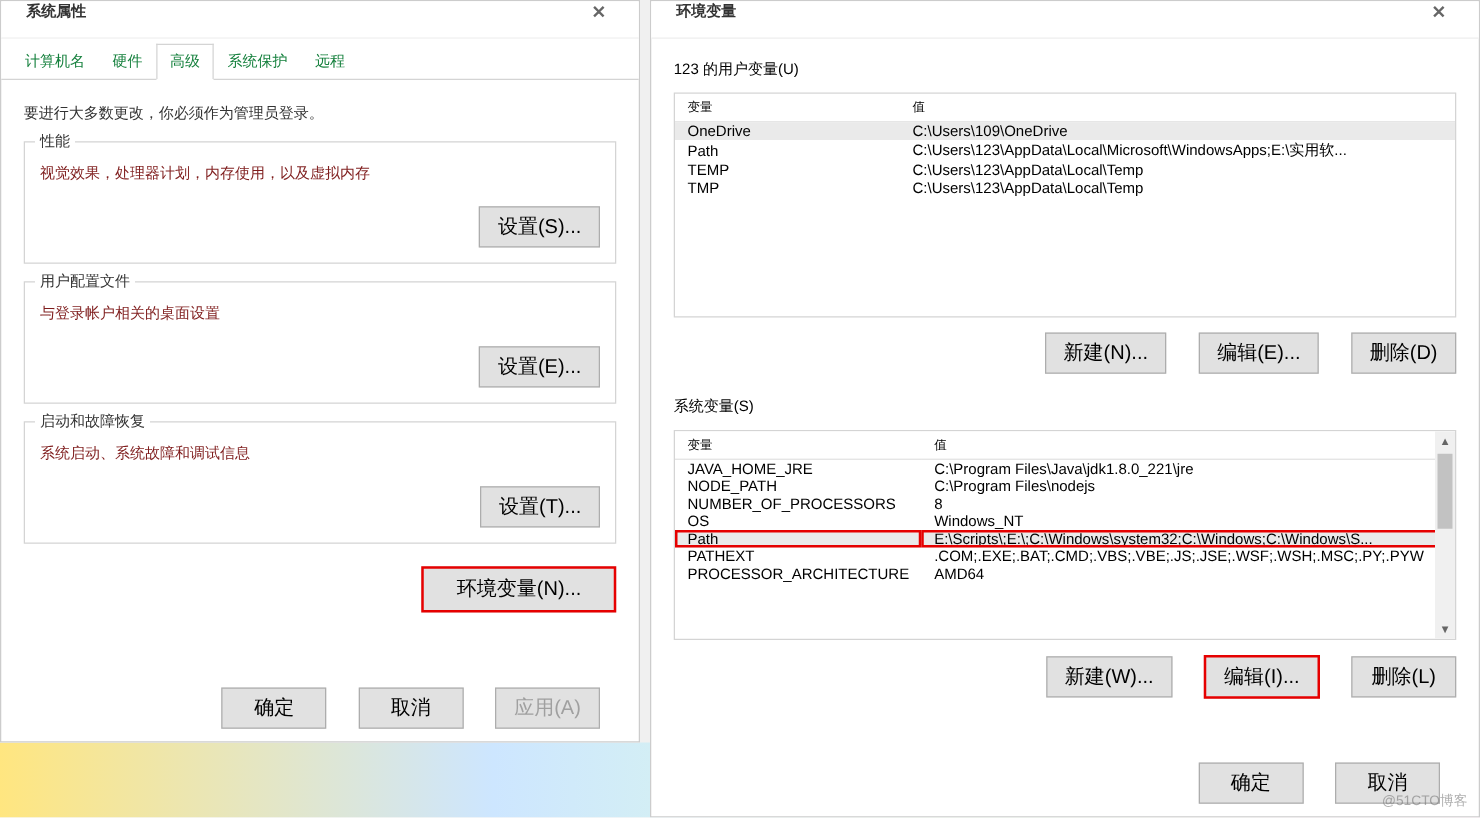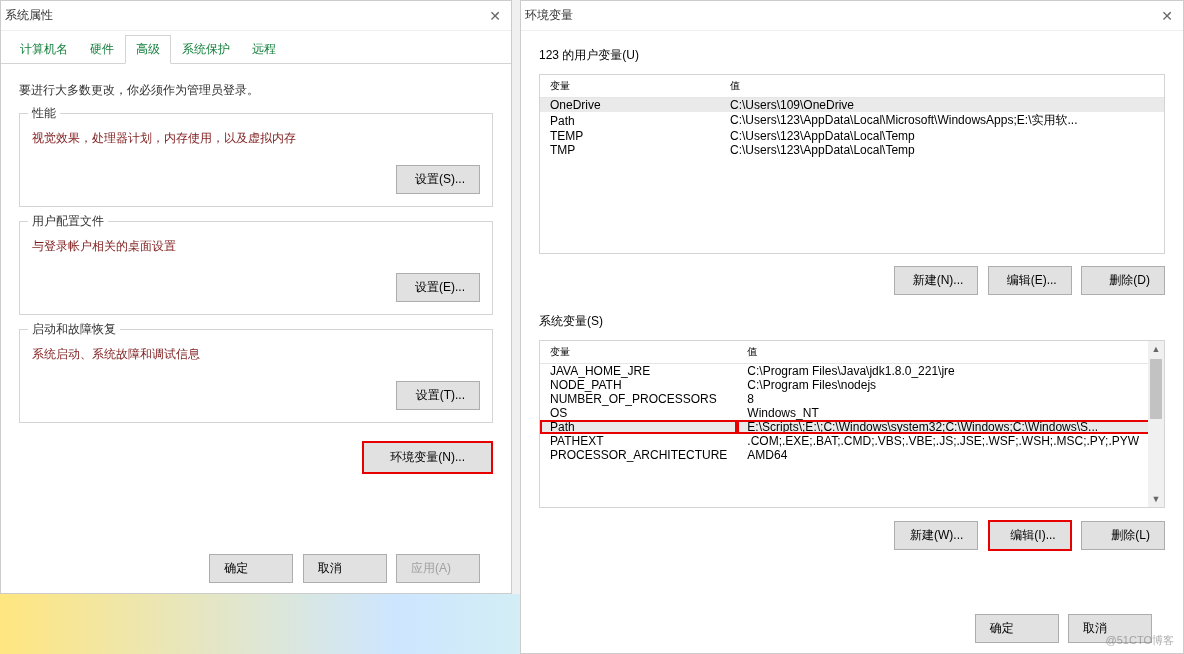--- a/index.html
+++ b/index.html
@@ -17,25 +17,26 @@
   background: #fff;
   border: 1px solid #ccc;
 }
 .left-window { left: 0; top: 0; width: 512px; height: 594px; }
 .right-window { left: 520; top: 0; width: 664px; height: 654px; right:0; left:auto; }
 .right-window { position:absolute; left:520px; top:0; width:664px; height:654px; }
 
 .titlebar {
   height: 30px;
   display: flex;
-  align-items: center;
+  align-items: flex-start;
   justify-content: space-between;
-  padding: 0 4px;
+  padding: 0 20px;
   background: #fff;
   border-bottom: 1px solid #eee;
+  font-weight: bold;
 }
 .title-text { font-size: 12px; color: #333; }
 .close-x { font-size: 14px; color: #666; cursor: pointer; padding: 0 6px; }
 
 .tabbar {
   display: flex;
   padding: 4px 8px 0 8px;
   border-bottom: 1px solid #d4d4d4;
   background: #fff;
 }
@@ -75,25 +76,26 @@
 }
 .groupbox .desc { font-size: 12px; margin: 6px 0 18px 0; color: #7f1d1d; }
 .groupbox .btnrow { text-align: right; }
 
 .btn-row-main { text-align: right; padding: 4px 0 14px 0; }
 
 .btn {
   display: inline-block;
   min-width: 84px;
   padding: 5px 14px;
-  font-size: 12px;
+  font-size: 16px;
   background: #e1e1e1;
   border: 1px solid #adadad;
   cursor: pointer;
-  margin-left: 6px;
+  margin-left: 22px;
+  text-align: center;
 }
 .btn.disabled { color: #a0a0a0; background: #e1e1e1; cursor: default; }
 .highlight-red { border: 2px solid #e60000 !important; }
 
 .dialog-buttons {
   position: absolute;
   bottom: 10px;
   right: 31px;
 }
 

